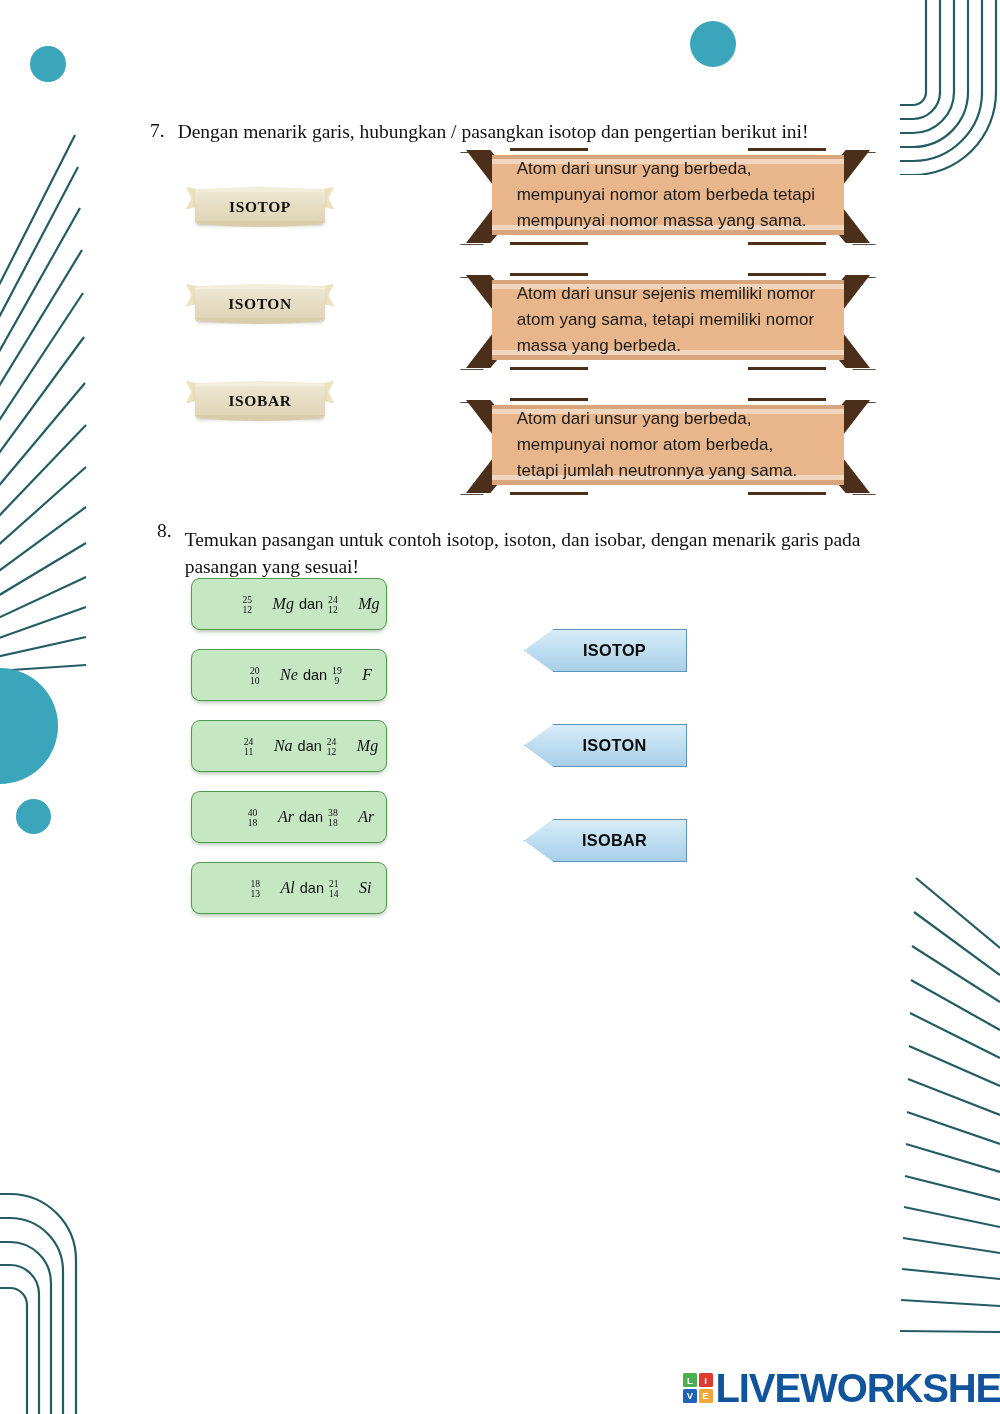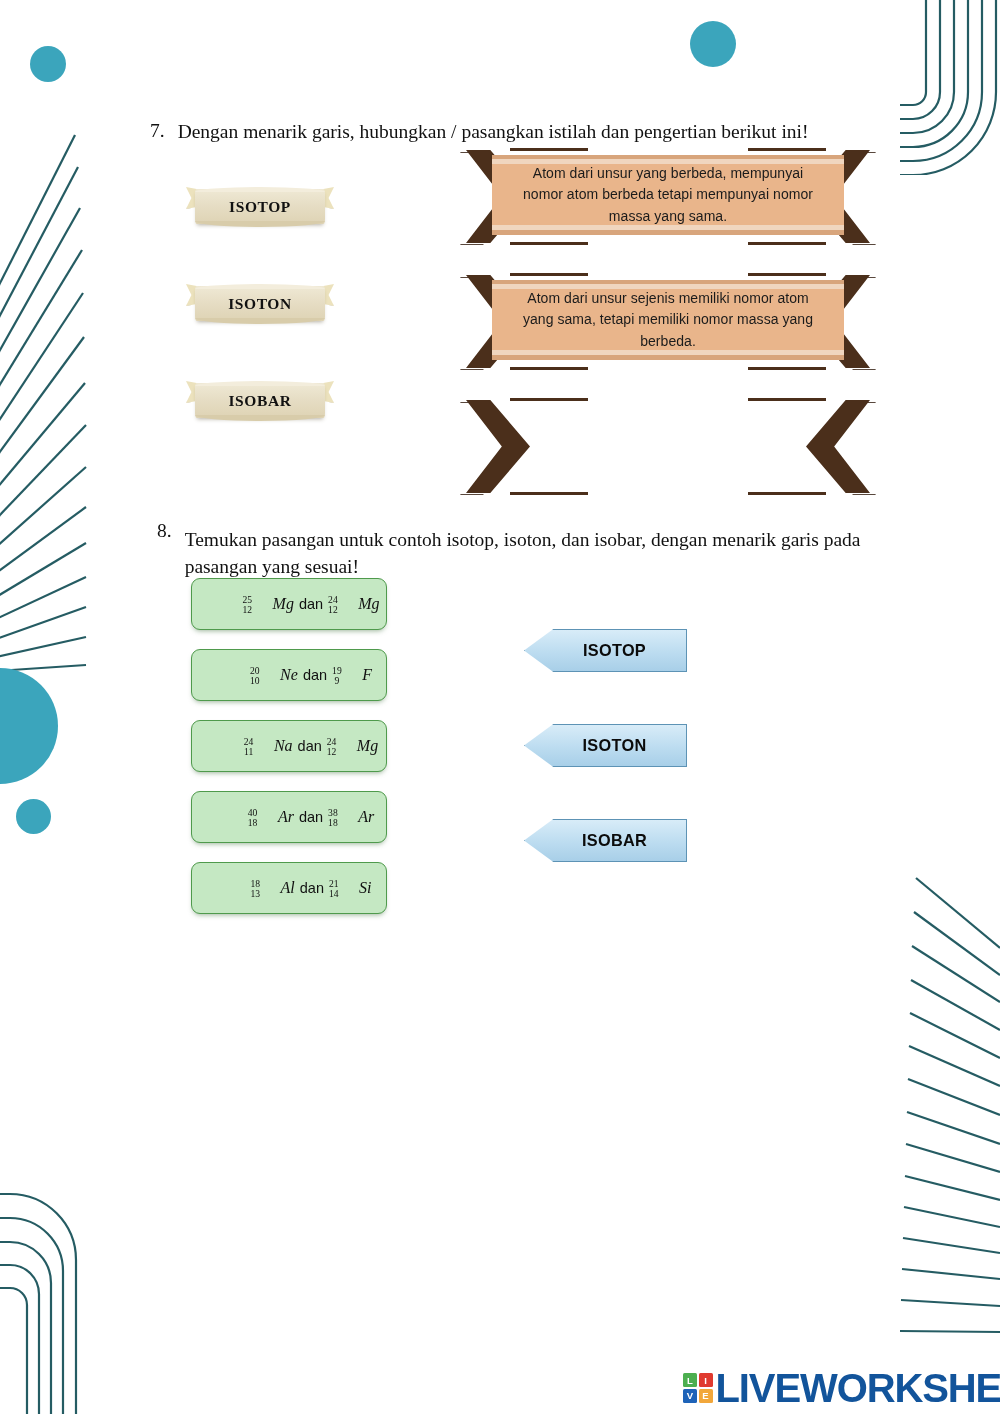--- a/index.html
+++ b/index.html
@@ -63,22 +63,22 @@
       linear-gradient(180deg,
         #d8a57c 0px, #d8a57c 4px,
         #f0d6bf 4px, #f0d6bf 9px,
         #e9b58b 9px, #e9b58b calc(100% - 10px),
         #f0d6bf calc(100% - 10px), #f0d6bf calc(100% - 5px),
         #d8a57c calc(100% - 5px), #d8a57c 100%);
     display:flex; align-items:center; justify-content:center;
   }
   .rib-text {
     font-family:"Liberation Sans", sans-serif;
-    font-size:14px; line-height:1.52; color:#1b1b1b;
-    text-align:center; width:86%; letter-spacing:.05px;
+    font-size:17px; line-height:1.52; color:#1b1b1b;
+    text-align:left; width:86%; letter-spacing:.05px;
   }
   .rib-chev {
     position:absolute; top:2px; width:64px; height:93px;
     background:#4b2f1b;
   }
   .rib-chev.l { left:8px;  clip-path:polygon(0 0,38% 0,100% 50%,38% 100%,0 100%,56% 50%); }
   .rib-chev.r { right:8px; clip-path:polygon(62% 0,100% 0,44% 50%,100% 100%,62% 100%,0 50%); }
   .rib-tail {
     position:absolute; width:64px; height:93px; top:4px;
     border:1.3px solid #59483d; background:transparent;
@@ -237,21 +237,21 @@
     <line x1="24" y1="337" x2="120" y2="357"></line>
     <line x1="23" y1="368" x2="120" y2="383"></line>
     <line x1="22" y1="399" x2="120" y2="409"></line>
     <line x1="21" y1="430" x2="120" y2="436"></line>
     <line x1="20" y1="461" x2="120" y2="462"></line>
   </svg>
 </div>
 
 <div class="question" id="q7">
   <div class="q-num">7.</div>
-  <div class="q-text">Dengan menarik garis, hubungkan / pasangkan istilah dan pengertian berikut ini!</div>
+  <div class="q-text">Dengan menarik garis, hubungkan / pasangkan isotop dan pengertian berikut ini!</div>
 </div>
 
 <div class="plaque-col">
   <div class="plaque">
     <span class="plaque-tab l"></span>
     <span class="plaque-tab r"></span>
     <span class="plaque-body"></span>
     <span class="plaque-label">ISOTOP</span>
   </div>
   <div class="plaque">
@@ -297,20 +297,23 @@
   </div>
   <div class="ribbon">
     <span class="rib-bar tl"></span>
     <span class="rib-bar tr"></span>
     <span class="rib-bar bl"></span>
     <span class="rib-bar br"></span>
     <span class="rib-tail l"></span>
     <span class="rib-tail r"></span>
     <span class="rib-chev l"></span>
     <span class="rib-chev r"></span>
+    <span class="rib-main">
+      <span class="rib-text">Atom dari unsur yang berbeda, mempunyai nomor atom berbeda, tetapi jumlah neutronnya yang sama.</span>
+    </span>
   </div>
 </div>
 
 <div class="question" id="q8">
   <div class="q-num">8.</div>
   <div class="q-text">Temukan pasangan untuk contoh isotop, isoton, dan isobar, dengan menarik garis pada pasangan yang sesuai!</div>
 </div>
 
 <div class="green-col">
   <div class="green-box">

